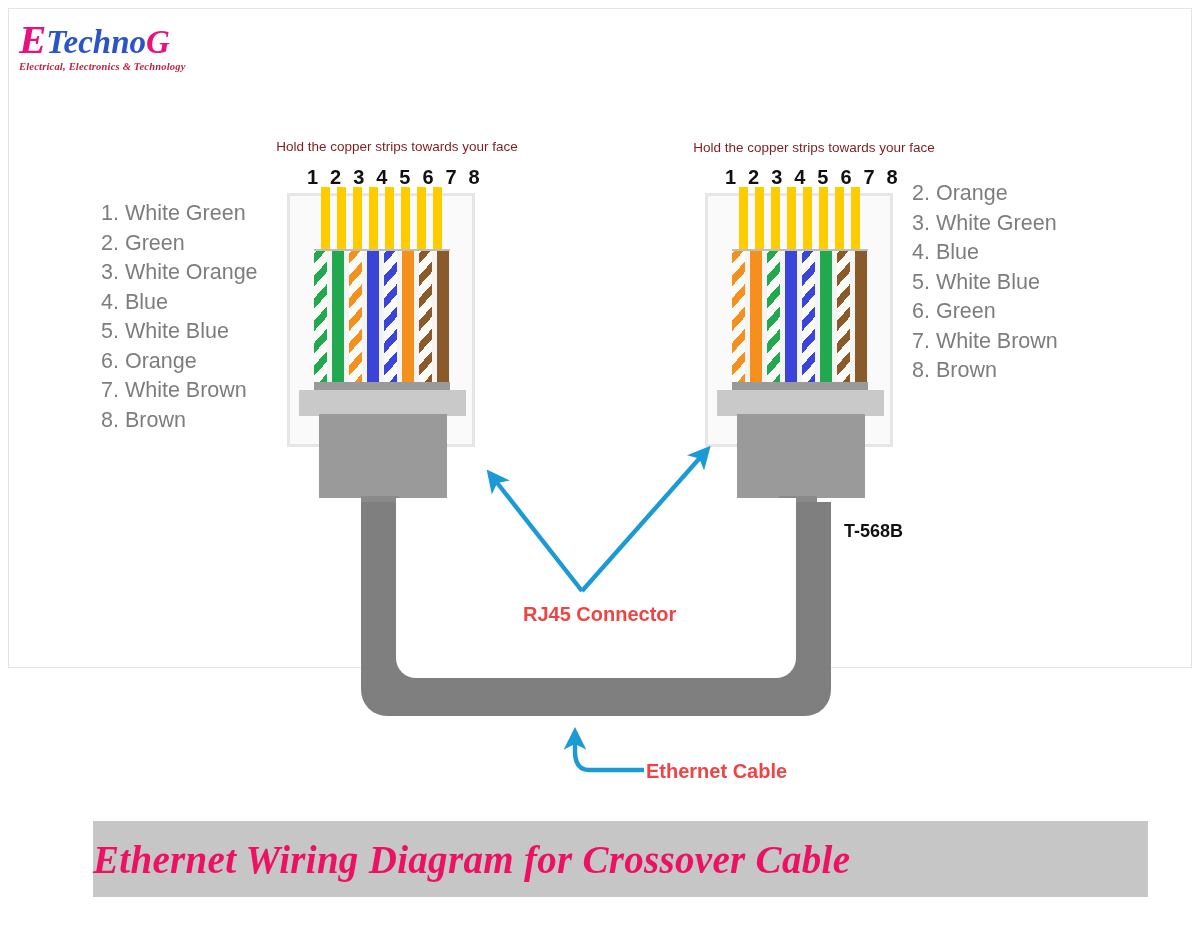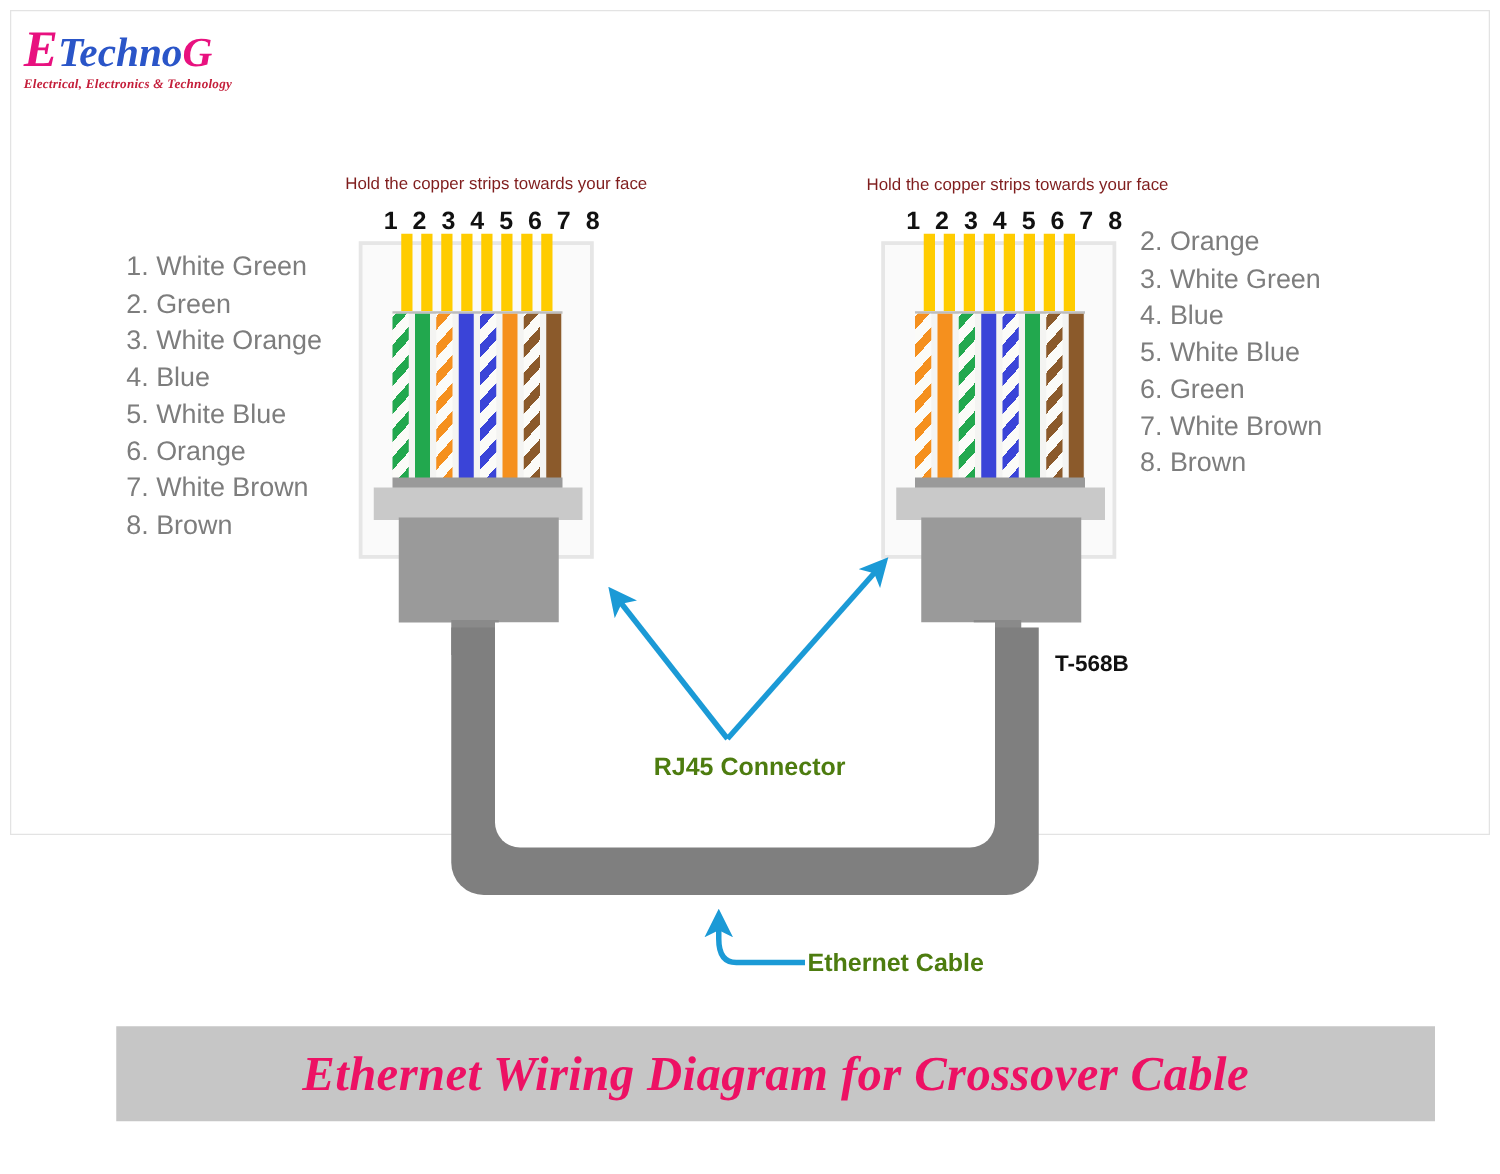--- a/index.html
+++ b/index.html
@@ -118,37 +118,37 @@
     left: 336px; top: 420px;
     font-size: 25px;
     color: rgba(150,150,150,.65);
     white-space: nowrap;
     letter-spacing: .4px;
   }
 
   
   .anno-label {
     position: absolute;
-    color: #4d7c0f;
+    color: #ef4444;
     font-size: 20px; font-weight: bold;
     white-space: nowrap;
   }
   svg.arrows {
     position: absolute; left: 0; top: 0;
     width: 1184px; height: 923px;
     pointer-events: none;
   }
 
   
   #banner {
     position: absolute;
     left: 84px; top: 812px;
     width: 1055px; height: 76px;
     background: #c6c6c6;
-    display: flex; align-items: center; justify-content: center;
+    display: flex; align-items: center; 
   }
   #banner-title {
     font-family: "Liberation Serif", serif;
     font-weight: bold; font-style: italic;
     font-size: 39px; color: #ED1164;
     white-space: nowrap;
     letter-spacing: .3px;
   }
 </style>
 </head>

